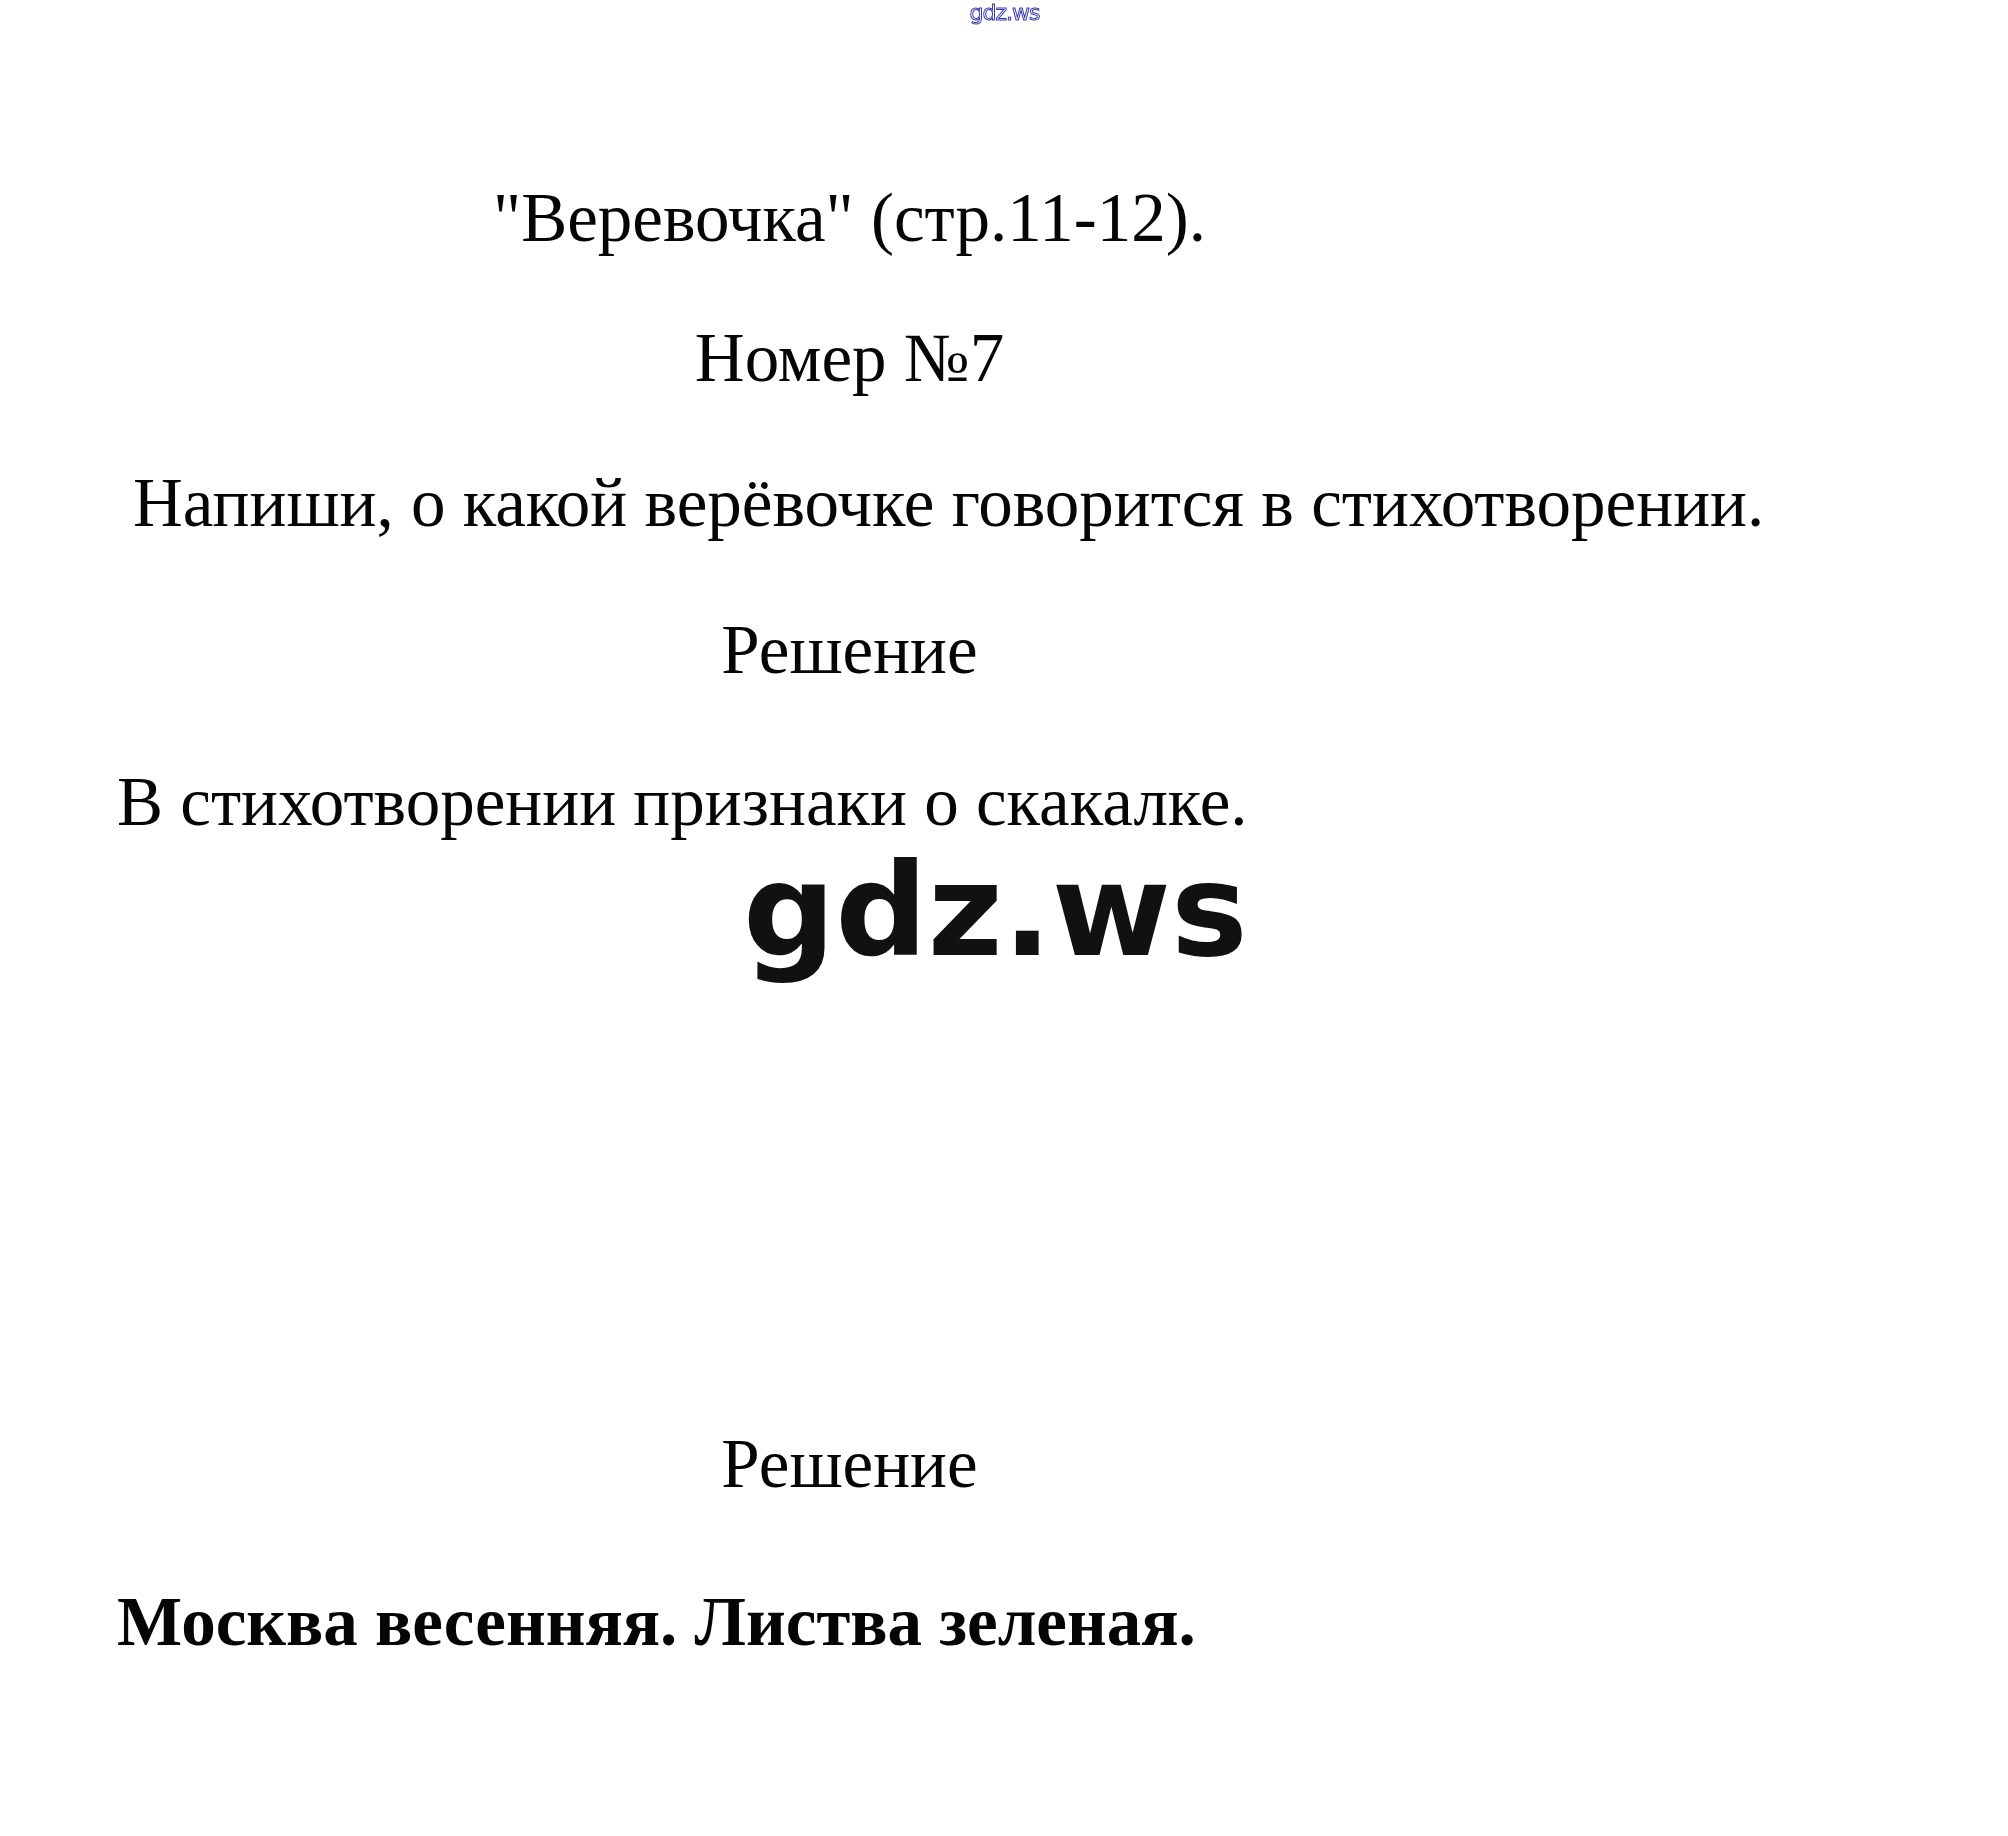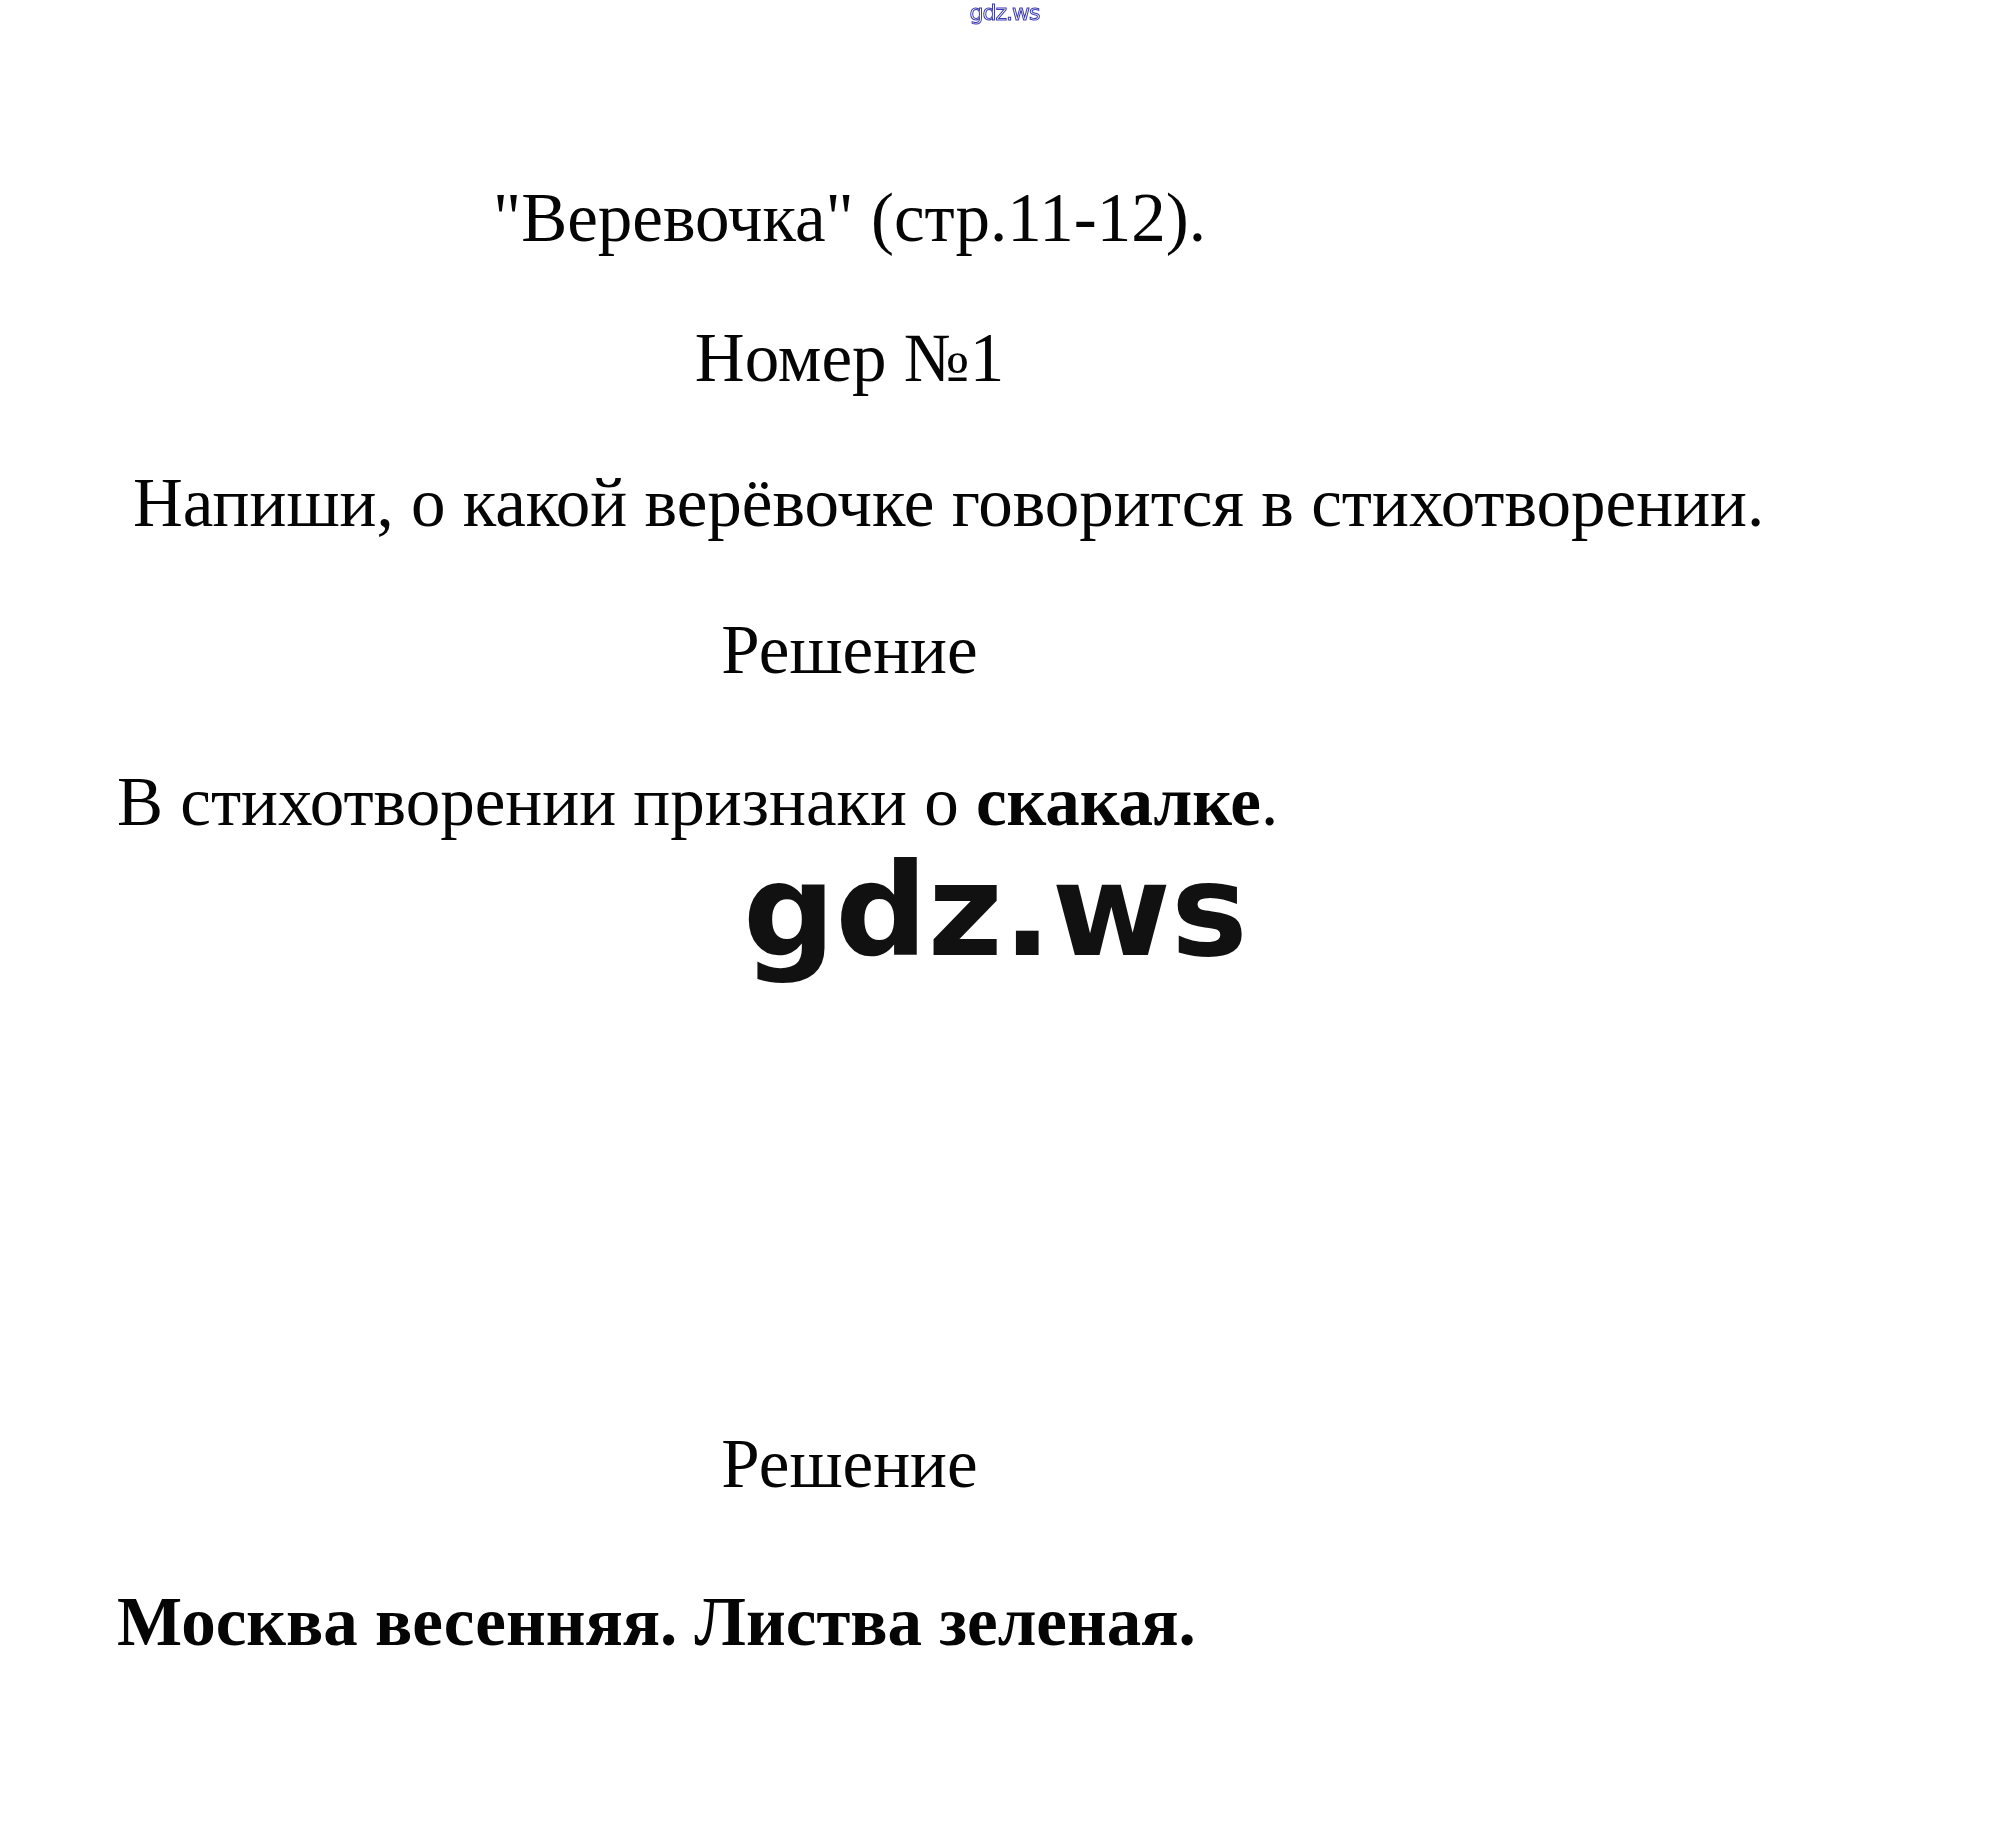--- a/index.html
+++ b/index.html
@@ -25,21 +25,21 @@
   }
   .center {
     left: 0;
     width: 1699px;
     text-align: center;
   }
   .left {
     left: 117px;
   }
   .bold {
-    font-weight: bold;
+    font-weight: normal;
   }
   
   .pos-title      { top: 184px; }
   .pos-head1      { top: 324px; }
   .pos-q1         { top: 469px; margin-left: 16px; }
   .pos-sol1       { top: 616px; }
   .pos-a1         { top: 768px; }
   .pos-head2      { top: 1147px; }
   .pos-q2         { top: 1291px; }
   .pos-sol2       { top: 1430px; }
@@ -72,21 +72,21 @@
 </style>
 </head>
 <body>
 
 <div class="page">
 
   <div class="wm-small">gdz.ws</div>
 
   <div class="line center pos-title">"Веревочка" (стр.11-12).</div>
 
-  <div class="line center pos-head1">Номер №1</div>
+  <div class="line center pos-head1">Номер №7</div>
 
   <div class="line left pos-q1">Напиши, о какой верёвочке говорится в стихотворении.</div>
 
   <div class="line center pos-sol1">Решение</div>
 
   <div class="line left pos-a1"><span>В стихотворении признаки о </span><span class="bold">скакалке</span><span>.</span></div>
 
   <div class="wm-large">gdz.ws</div>
 
 

